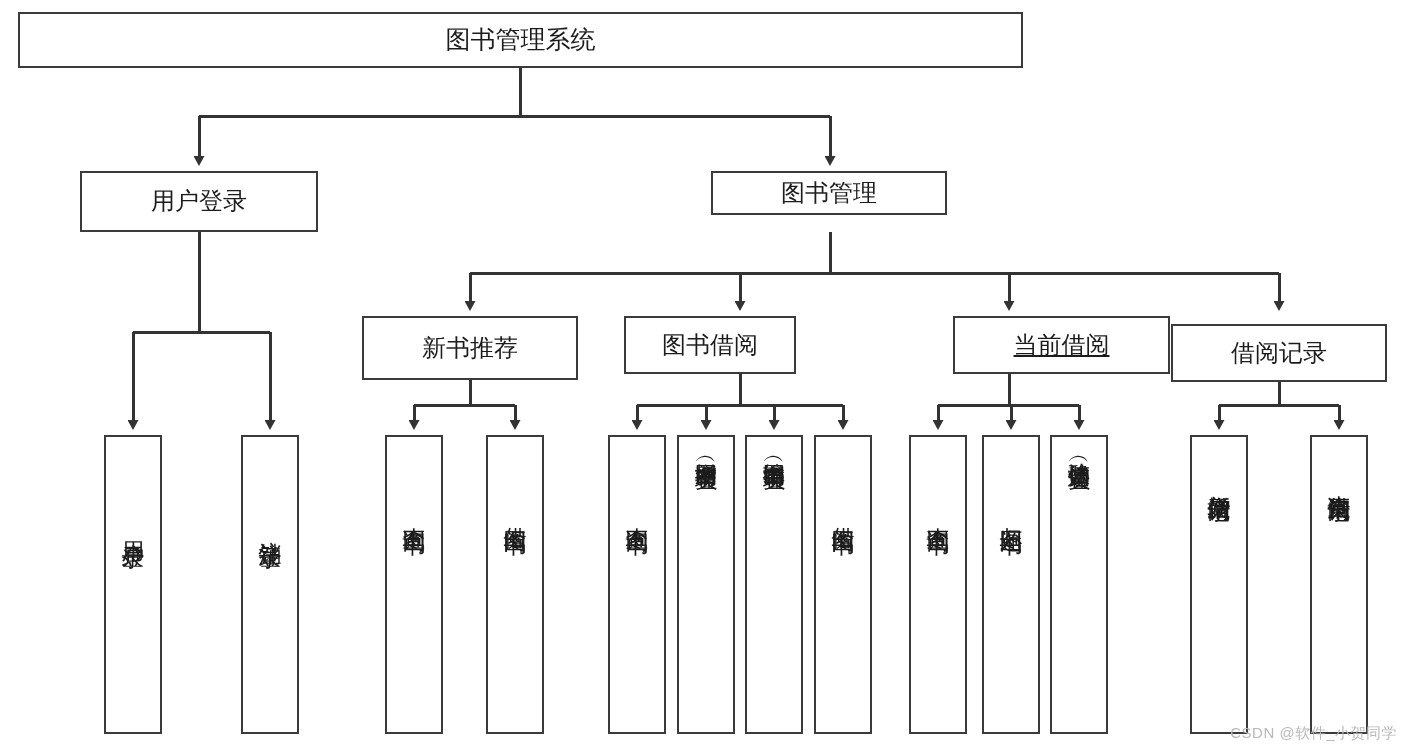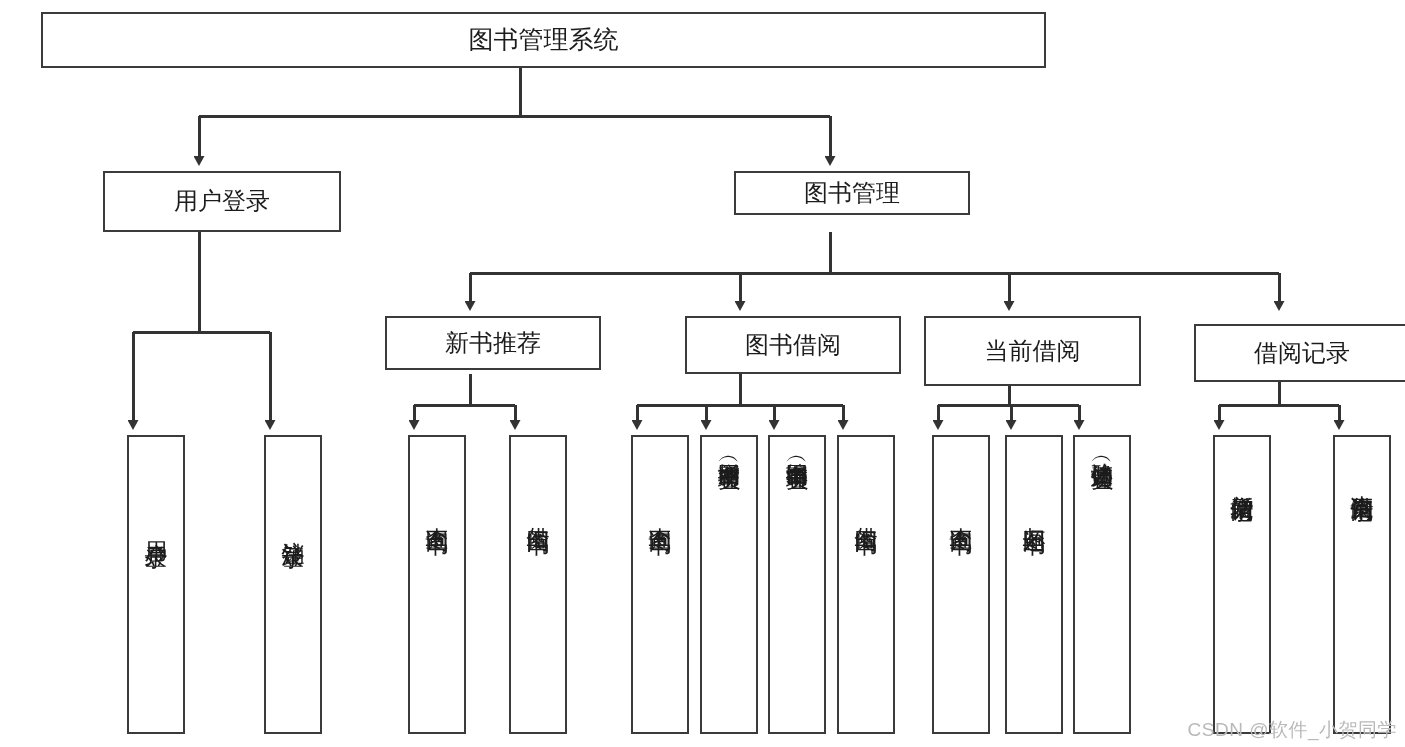--- a/index.html
+++ b/index.html
@@ -27,21 +27,20 @@
   .node {
     position: absolute;
     box-sizing: border-box;
     background: #ffffff;
     border: 2px solid #3b3b3b;
     display: flex;
     align-items: center;
     justify-content: center;
     color: #1c1c1c;
     z-index: 2;
-    margin-left: 23px;
   }
   .node .label {
     display: block;
     text-align: center;
     line-height: 1.18;
     white-space: nowrap;
   }
   
   .node.horiz .label {
     font-size: 24px;
@@ -69,21 +68,21 @@
     letter-spacing: 1px;
   }
   .node.vert.mid-text .label {
     font-size: 23px;
     letter-spacing: 1px;
   }
   .watermark {
     position: absolute;
     right: 8px;
     bottom: 4px;
-    font-size: 19px;
+    font-size: 15px;
     color: #b9b9b9;
     letter-spacing: 0.5px;
     z-index: 5;
     white-space: nowrap;
     font-family: "Liberation Sans", "DejaVu Sans", sans-serif;
   }
 </style>
 </head>
 <body>
 
@@ -145,27 +144,27 @@
     <span class="label">图书管理系统</span>
   </div>
 
   <div class="node horiz" style="left:80px; top:171px; width:238px; height:61px;">
     <span class="label">用户登录</span>
   </div>
   <div class="node horiz" style="left:711px; top:171px; width:236px; height:44px;">
     <span class="label">图书管理</span>
   </div>
 
-  <div class="node horiz" style="left:362px; top:316px; width:216px; height:54px;">
+  <div class="node horiz" style="left:362px; top:316px; width:216px; height:64px;">
     <span class="label">新书推荐</span>
   </div>
-  <div class="node horiz" style="left:662px; top:316px; width:216px; height:58px;">
+  <div class="node horiz" style="left:624px; top:316px; width:172px; height:58px;">
     <span class="label">图书借阅</span>
   </div>
-  <div class="node horiz" style="left:901px; top:316px; width:217px; height:70px;">
+  <div class="node horiz" style="left:953px; top:316px; width:217px; height:58px;text-decoration:underline;">
     <span class="label">当前借阅</span>
   </div>
   <div class="node horiz" style="left:1171px; top:324px; width:216px; height:58px;">
     <span class="label">借阅记录</span>
   </div>
 
   <div class="node vert" style="left:104px; top:435px; width:58px; height:299px; padding-top:86px;">
     <span class="label">用户登录</span>
   </div>
   <div class="node vert" style="left:241px; top:435px; width:58px; height:299px; padding-top:86px;">

